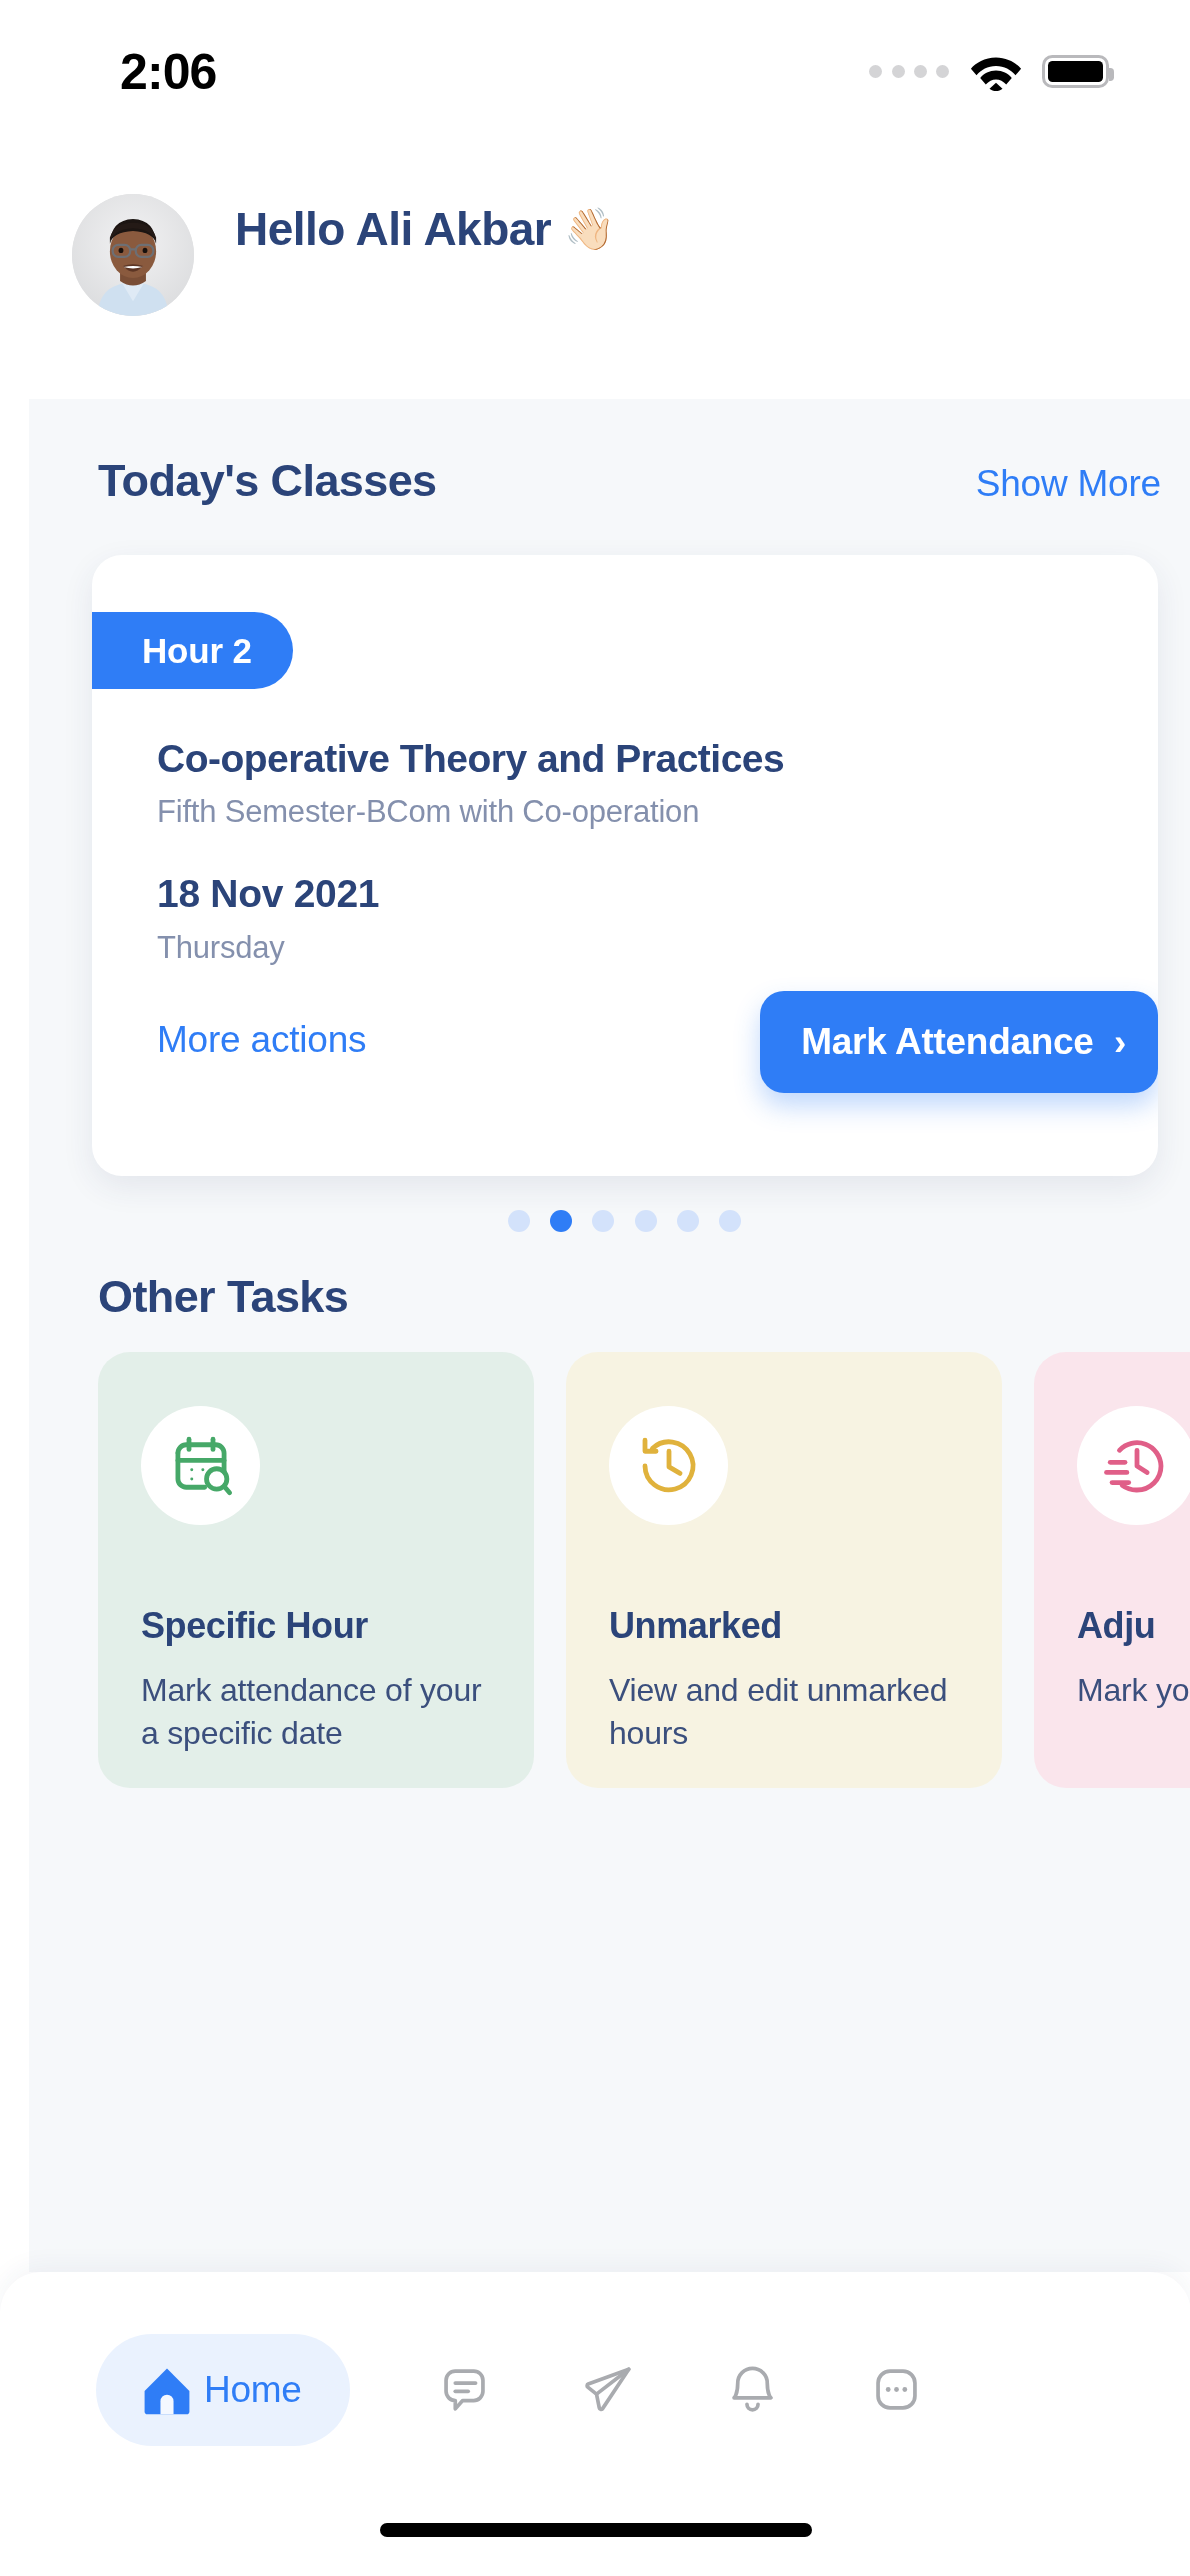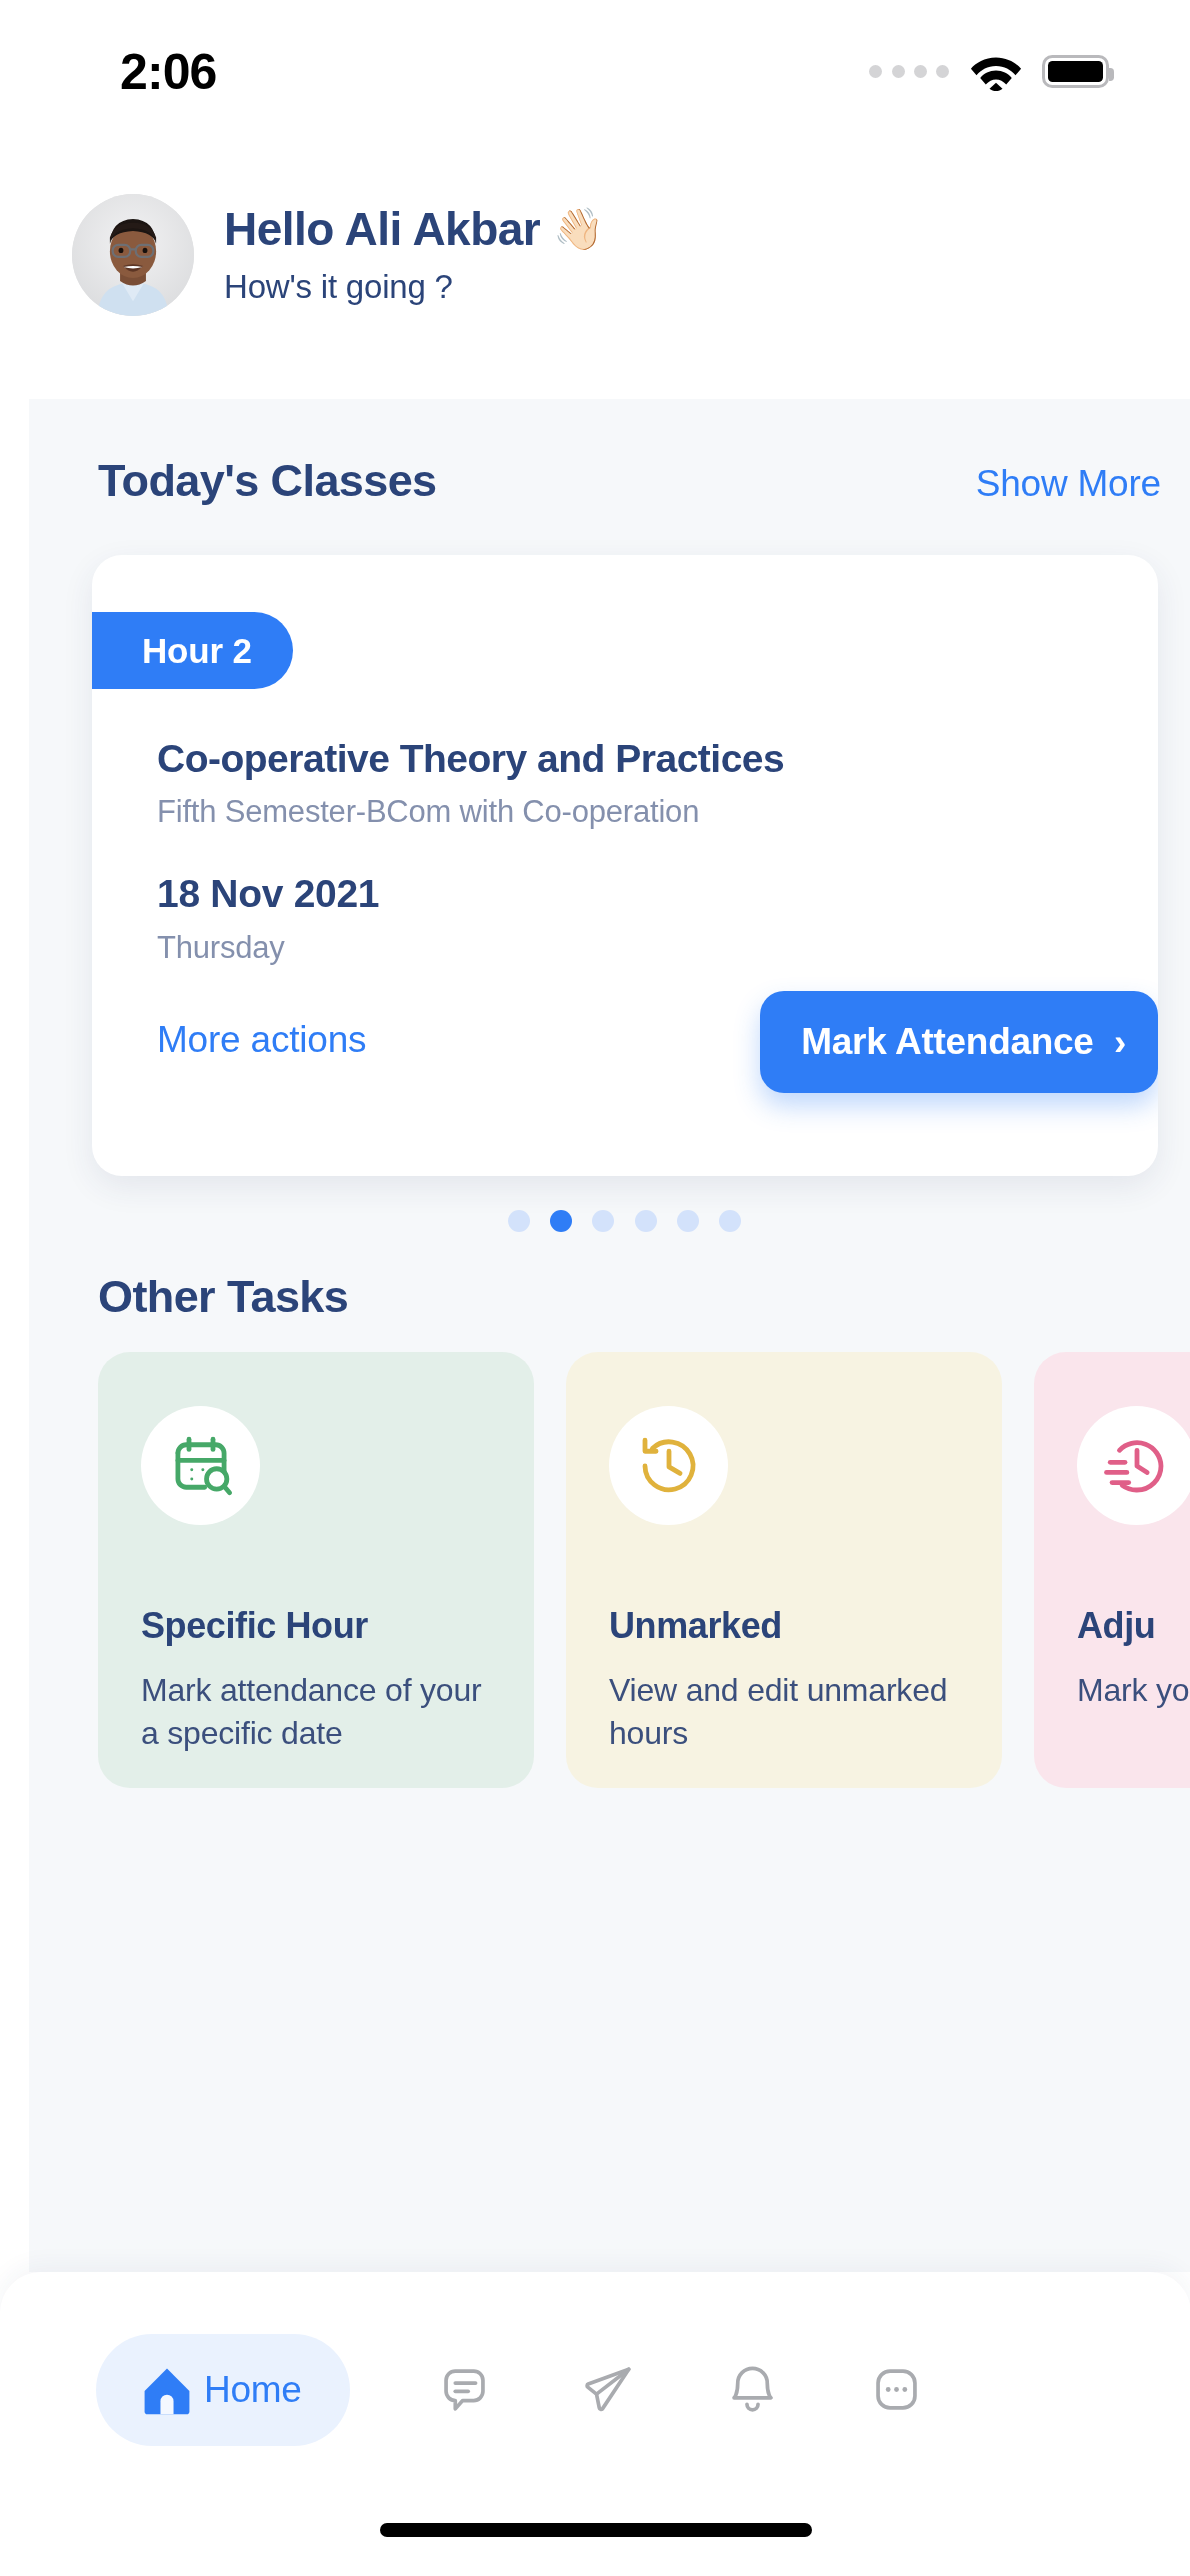--- a/index.html
+++ b/index.html
@@ -40,21 +40,21 @@
   
   .greeting {
     position:absolute; top:148px; left:0; width:1191px; height:250px;
     background:#ffffff; display:flex; align-items:flex-start; padding-left:72px; padding-top:46px;
   }
   .avatar {
     width:122px; height:122px; border-radius:50%; overflow:hidden; flex:none;
     background:#e2e3e4; position:relative;
   }
   .avatar svg { display:block; width:122px; height:122px; }
-  .greet-text { margin-left:30px; padding-top:11px; }
+  .greet-text { margin-left:41px; padding-top:11px; }
   .greet-hello {
     font-size:46px; font-weight:700; color:#2b4479; letter-spacing:-0.5px;
     display:flex; align-items:center; gap:13px; line-height:1.05;
   }
   .wave { font-size:41px; }
   .greet-sub {
     font-size:33px; color:#2b4479; margin-top:15px; font-weight:400; letter-spacing:-0.2px;
   }
 
   
@@ -231,21 +231,20 @@
         <path d="M55 78 Q66 88 77 78 Q66 83 55 78 Z" fill="#fff"></path>
         <path d="M55 78 Q66 74 77 78 Q66 90 55 78 Z" fill="#5c3524"></path>
         <path d="M56 79 Q66 77 76 79 Q66 82 56 79 Z" fill="#ffffff"></path>
       </svg>
     </div>
     <div class="greet-text">
       <div class="greet-hello">
         <span>Hello Ali Akbar</span>
         <span class="wave">👋🏻</span>
       </div>
-      <div class="greet-sub">How's it going ?</div>
     </div>
   </div>
 
   <div class="body-area">
 
     <div class="section-head">
       <div class="section-title">Today's Classes</div>
       <div class="show-more">Show More</div>
     </div>
 

